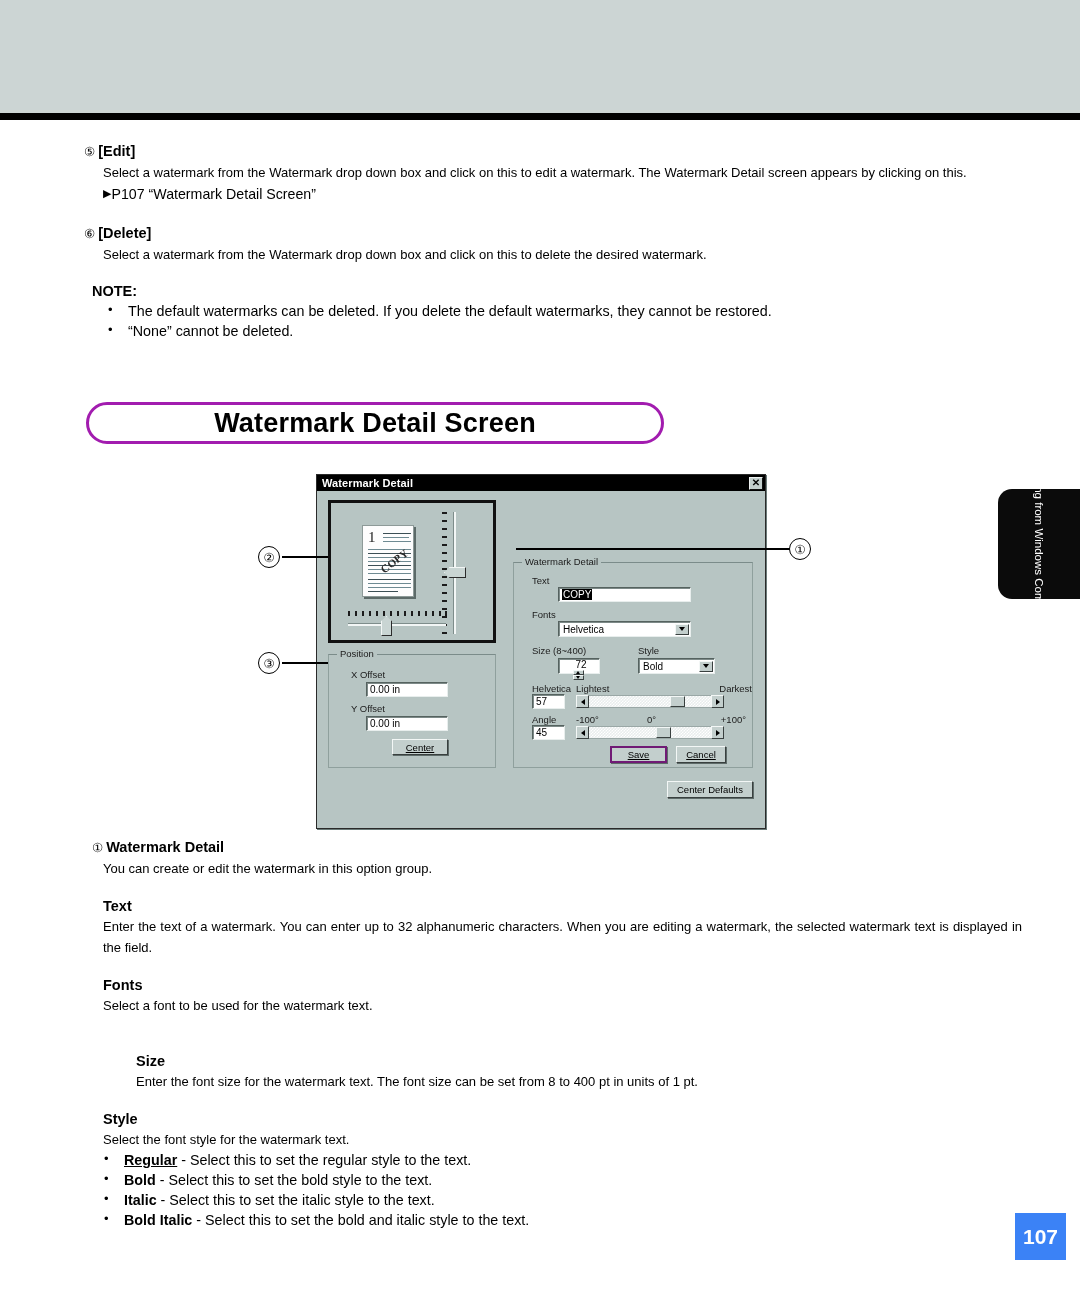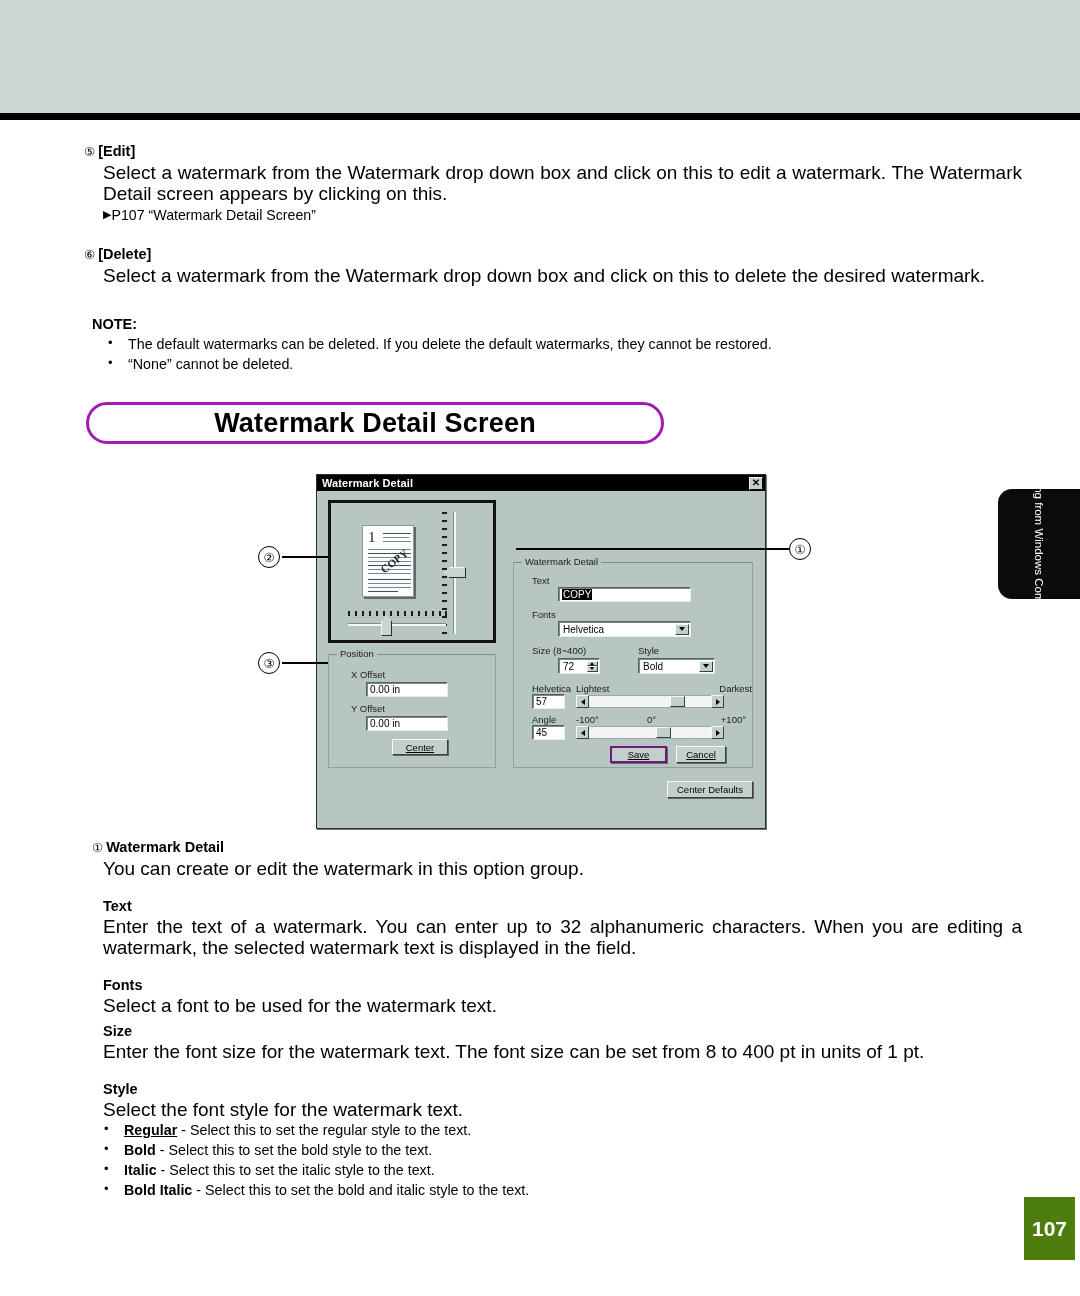--- a/index.html
+++ b/index.html
@@ -28,21 +28,21 @@
   .sec { margin: 0; }
   .item-head {
     font-size: 14.5px; font-weight: bold; line-height: 19px;
     padding-left: 84px; text-indent: -0px;
   }
   .circnum {
     display: inline-block; font-weight: normal; font-size: 12.5px;
     margin-right: 3px;
   }
   .para {
-    font-size: 19px; line-height: 21px; padding-left: 103px; padding-right: 58px;
+    font-size: 13px; line-height: 21px; padding-left: 103px; padding-right: 58px;
     text-align: justify;
   }
   .para.nojust { text-align: left; }
   .ref-line {
     font-size: 14.2px; line-height: 21px; padding-left: 103px;
   }
   .arrow { font-size: 11px; vertical-align: 2px; letter-spacing: 0; }
 
   .note-head {
     font-size: 14.5px; font-weight: bold; line-height: 20px; padding-left: 92px;
@@ -72,22 +72,22 @@
     display: flex; align-items: center; justify-content: center;
   }
   .side-tab-inner {
     color: #fff; font-size: 11.5px; line-height: 14px; font-weight: normal;
     writing-mode: vertical-rl; text-orientation: mixed;
     text-align: center; white-space: nowrap;
   }
 
   
   .pagenum {
-    position: absolute; right: 5px; bottom: 36px;
-    width: 51px; height: 63px; background: #4d7c0f;
+    position: absolute; right: 14px; bottom: 36px;
+    width: 51px; height: 47px; background: #3b82f6;
     display: flex; align-items: center; justify-content: center;
     color: #fff; font-size: 21px; font-weight: bold;
   }
 
   
   .figure { position: absolute; left: 248px; top: 462px; width: 580px; height: 370px; }
 
   
   .callout {
     position: absolute; width: 22px; height: 22px; border: 1.5px solid #000;
@@ -229,21 +229,21 @@
   }
   .tri-d {
     width: 0; height: 0; border-left: 3.5px solid transparent;
     border-right: 3.5px solid transparent; border-top: 4px solid #000;
   }
 
   .spin {
     position: absolute; background: #fff;
     border: 1px solid #55625f; border-right-color: #e8eeed; border-bottom-color: #e8eeed;
     box-shadow: inset 1px 1px 0 #7d8a88;
-    display: flex; align-items: center; cursor: text;
+    display: flex; align-items: center; cursor: text; flex-direction: column;
   }
   .spin span.sv { font-size: 10px; padding-left: 4px; flex: 1; }
   .spin .spinbtns {
     width: 11px; height: calc(100% - 3px); margin-right: 1.5px;
     display: flex; flex-direction: column;
   }
   .spin .spinbtns div {
     flex: 1; background: #c3cfcd; border: 1px solid #39403f;
     border-top-color: #f3f7f6; border-left-color: #f3f7f6;
     display: flex; align-items: center; justify-content: center;
@@ -296,21 +296,21 @@
       </div>
     </div>
 
     <div class="sec" style="margin-top:19px;">
       <div class="item-head">
         <span class="circnum">⑥</span><span>[Delete]</span>
       </div>
       <div class="para nojust">Select a watermark from the Watermark drop down box and click on this to delete the desired watermark.</div>
     </div>
 
-    <div class="sec" style="margin-top:28px;">
+    <div class="sec" style="margin-top:16px;">
       <div class="note-head">NOTE:</div>
       <div class="bullets">
         <div class="bullet">The default watermarks can be deleted.  If you delete the default watermarks, they cannot be restored.</div>
         <div class="bullet">“None” cannot be deleted.</div>
       </div>
     </div>
 
   </div>
 
   <div class="banner">
@@ -517,21 +517,21 @@
     <div style="margin-top:18px;">
       <div class="item-head" style="padding-left:103px;">Text</div>
       <div class="para">Enter the text of a watermark.  You can enter up to 32 alphanumeric characters.  When you are editing a watermark, the selected watermark text is displayed in the field.</div>
     </div>
 
     <div style="margin-top:18px;">
       <div class="item-head" style="padding-left:103px;">Fonts</div>
       <div class="para nojust">Select a font to be used for the watermark text.</div>
     </div>
 
-    <div style="margin-top:6px;">
+    <div style="margin-top:36px;padding-left:33px;">
       <div class="item-head" style="padding-left:103px;">Size</div>
       <div class="para nojust">Enter the font size for the watermark text.  The font size can be set from 8 to 400 pt in units of 1 pt.</div>
     </div>
 
     <div style="margin-top:18px;">
       <div class="item-head" style="padding-left:103px;">Style</div>
       <div class="para nojust">Select the font style for the watermark text.</div>
 
       <div class="bullets" style="padding-left:100px;">
         <div class="bullet"><b><u>Regular</u></b><span> - Select this to set the regular style to the text.</span></div>

